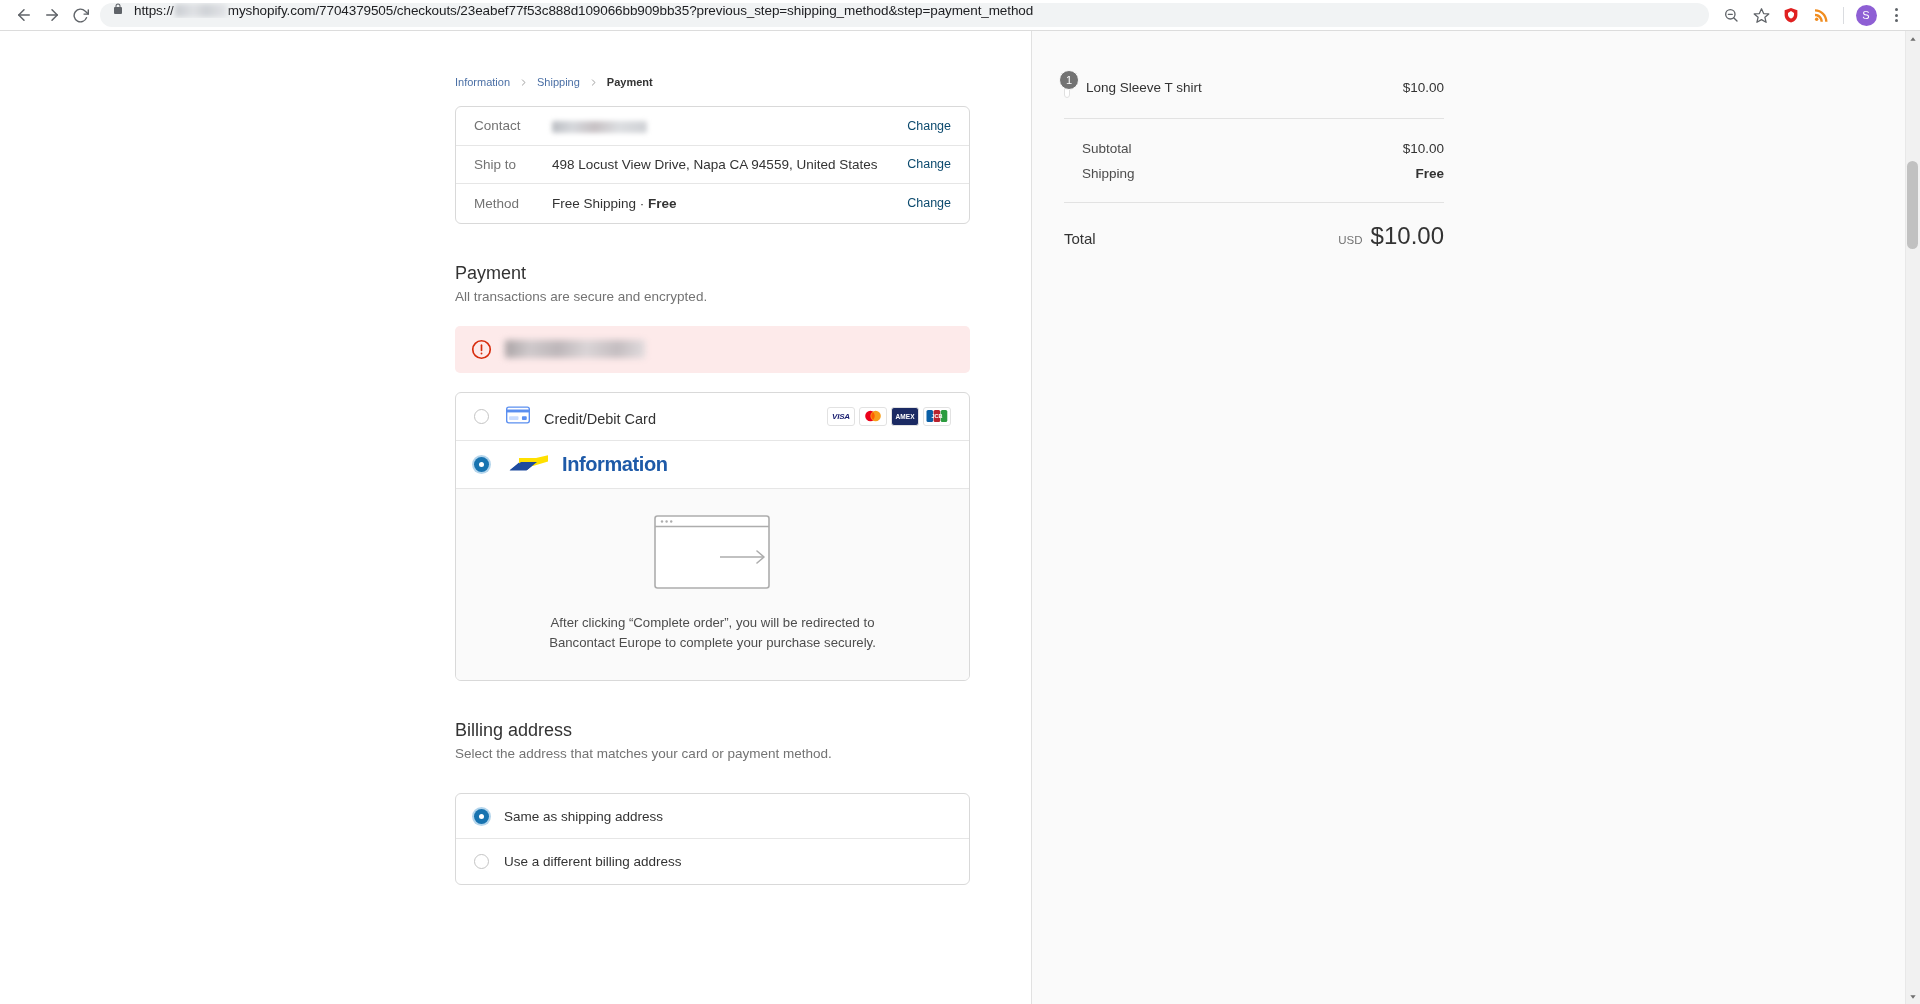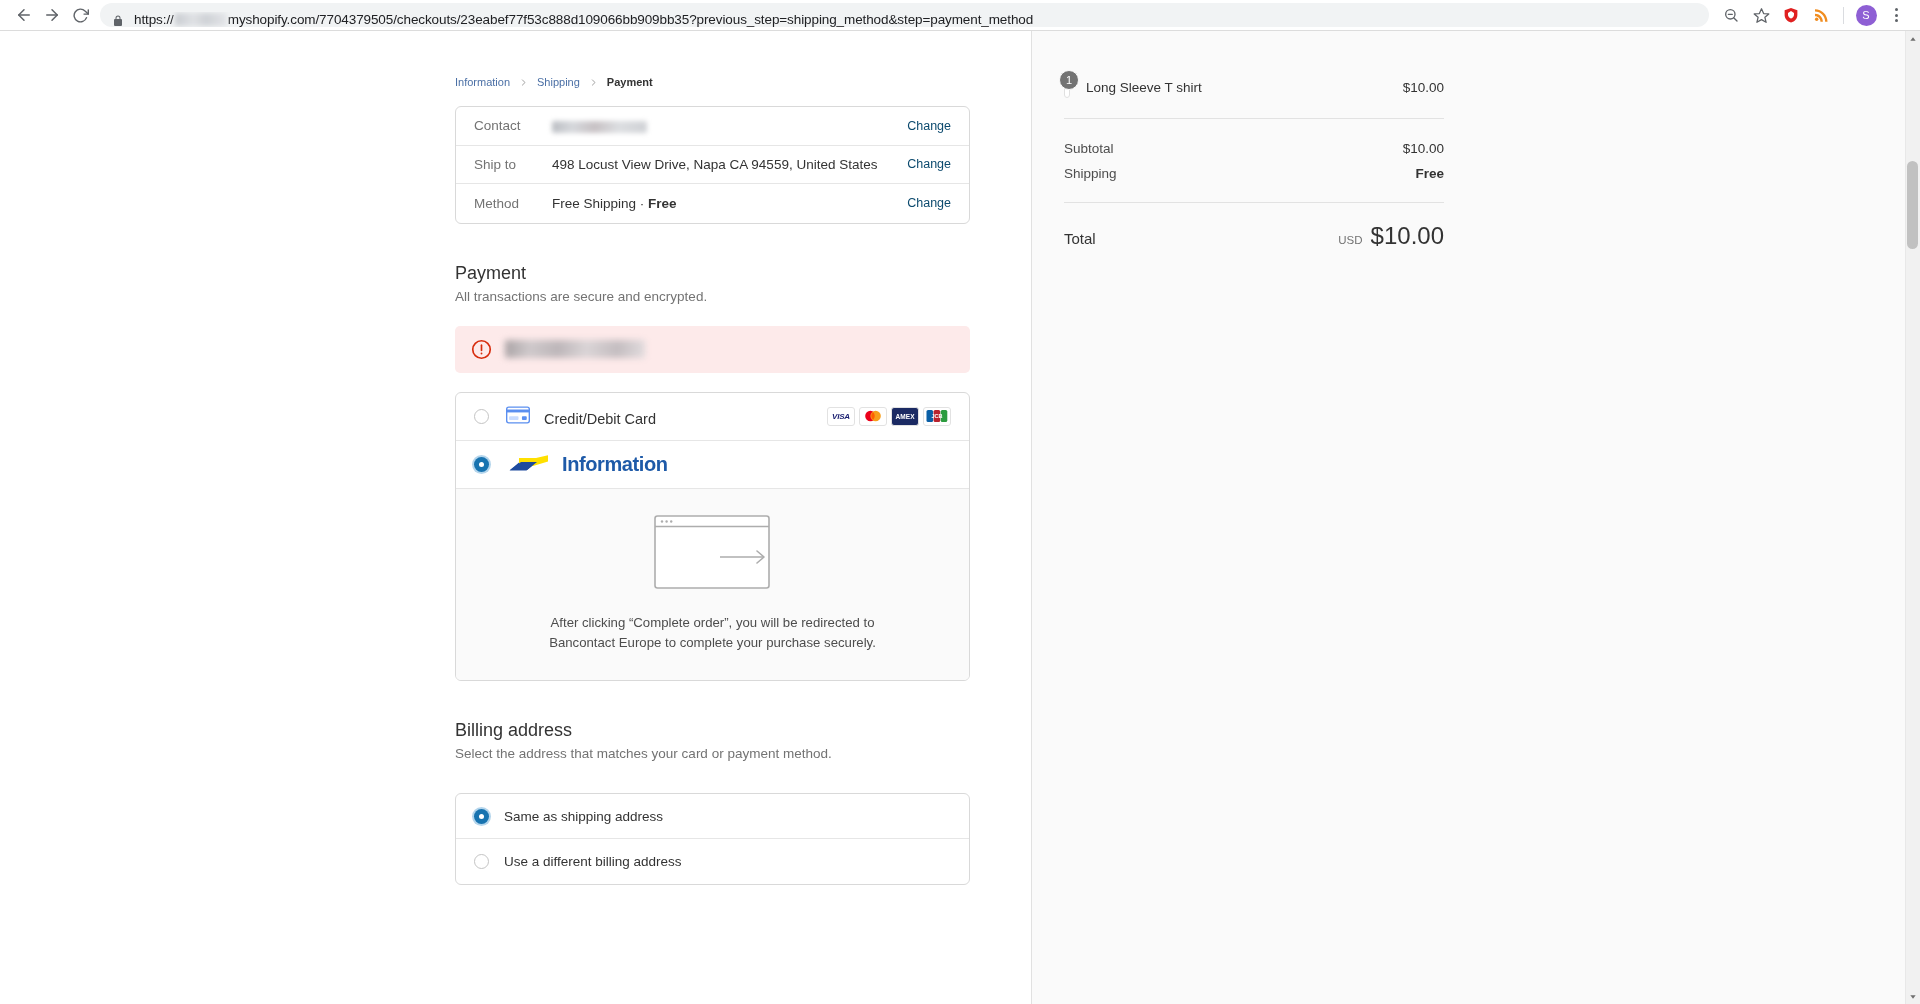--- a/index.html
+++ b/index.html
@@ -20,21 +20,21 @@
   .nav-btn {
     width: 28px; height: 28px;
     display: flex; align-items: center; justify-content: center;
     color: #5f6368; flex: 0 0 auto;
   }
   .nav-btn svg { display: block; }
   .omnibox {
     flex: 1 1 auto; height: 24px;
     background: #f1f3f4; border-radius: 13px;
     margin: 0 8px 0 6px;
-    display: flex; align-items: flex-end;
+    display: flex; align-items: flex-start;
     padding: 0 12px;
     min-width: 0;
   }
   .lock-icon { flex: 0 0 auto; margin-right: 10px; display: flex; }
   .url-text {
     font-size: 13.5px; color: #202124;
     white-space: nowrap; overflow: hidden;
     letter-spacing: -0.1px;
     display: flex; align-items: center;
   }
@@ -261,21 +261,21 @@
     position: absolute; top: -8px; right: -9px;
     width: 20px; height: 20px; border-radius: 50%;
     background: #737373; color: #fff;
     font-size: 11px; display: flex;
     align-items: center; justify-content: center;
     border: 1.5px solid #fafafa;
   }
   .li-name { flex: 1 1 auto; font-size: 13.5px; color: #333333; }
   .li-price { flex: 0 0 auto; font-size: 13.5px; color: #333333; }
   .sum-rule { height: 1px; background: #e2e2e2; }
-  .sum-rows { padding: 17px 0 16px; }
+  .sum-rows { padding: 17px 0 16px; margin-left: 18px; }
   .sum-row {
     display: flex; justify-content: space-between; align-items: center;
     font-size: 13.5px; height: 25px;
   }
   .sum-key { color: #4d4d4d; }
   .sum-val { color: #333333; }
   .sum-val.bold { font-weight: 700; }
   .total-row {
     display: flex; justify-content: space-between; align-items: baseline;
     padding-top: 19px;

